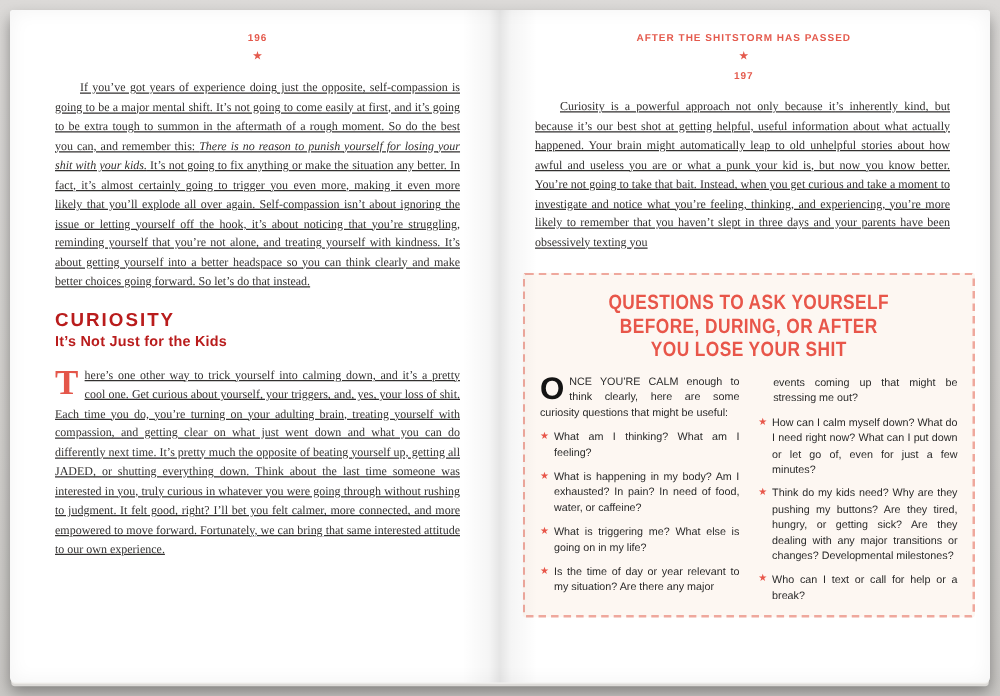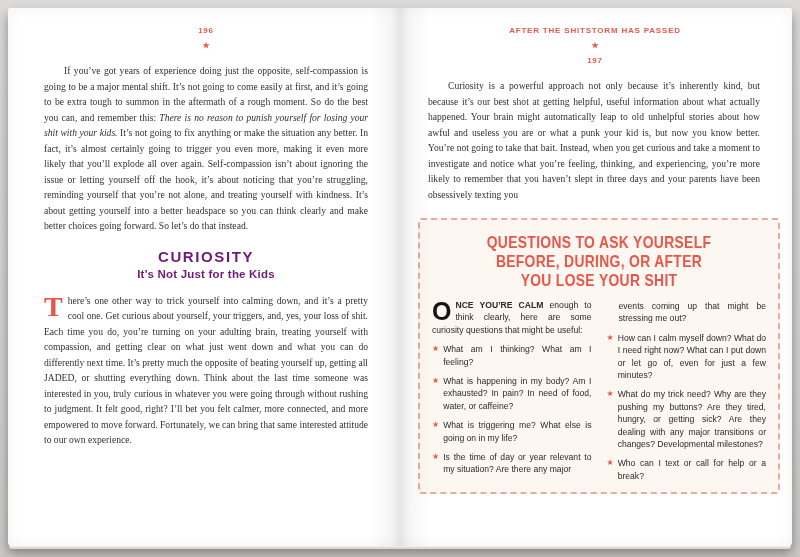--- a/index.html
+++ b/index.html
@@ -36,26 +36,26 @@
     color:#e45a4d;
     display:flex; align-items:center; gap:6px;
     white-space:nowrap;
     flex-direction:column;
   }
   .running-head-right { justify-content:flex-end;text-align:right; }
   .rh-star { font-size:8px; letter-spacing:0; transform:translateY(-0.5px); }
 
   .body-text {
     font-size:9.6px; line-height:15.5px; color:#333130;
-    text-align:justify; margin-top:13px;
+    text-align:justify; margin-top:13px;text-decoration:underline;
   }
   .indent { text-indent:20px; }
   .page-right .body-text { margin-right:8px; margin-left:6px; }
 
-  .section-head { text-align:center; color:#701a75; margin-top:14px; }
+  .section-head { color:#b91c1c; margin-top:14px; }
   .section-title {
     font-family:"Liberation Sans", sans-serif; font-weight:bold;
     font-size:15px; letter-spacing:1.6px;
   }
   .section-sub {
     font-family:Liberation Sans, sans-serif; font-weight:bold;
     font-size:11.5px; margin-top:3px; letter-spacing:0.2px;
   }
 
   .dropcap-t {
@@ -83,21 +83,21 @@
     font-family:"Liberation Sans", sans-serif;
     font-size:8.6px; line-height:12.4px; color:#2a2a2a;
     text-align:justify;
   }
   .qcol { flex:1; min-width:0; }
   .dropcap-o {
     float:left; color:#141414;
     font-family:"Liberation Sans", sans-serif; font-weight:bold;
     font-size:25px; line-height:22px; padding:1px 4px 0 0;
   }
-  .qintro b { font-weight:bold; }
+  .qintro b { font-weight:normal; }
   .qcont { padding-left:12px; margin-top:1px; }
   .qitem { display:flex; gap:4px; margin-top:7px; }
   .qstar { flex:0 0 auto; color:#e8564a; font-size:8px; line-height:12.4px; }
   .qtext { flex:1 1 auto; text-align:justify; }
 </style>
 </head>
 <body>
 
 <div class="spread">
 
@@ -157,21 +157,21 @@
         </div>
         <div class="qcol">
           <div class="qcont">events coming up that might be stressing me out?</div>
           <div>
               <div class="qitem">
                 <span class="qstar">★</span>
                 <span class="qtext">How can I calm myself down? What do I need right now? What can I put down or let go of, even for just a few minutes?</span>
               </div>
               <div class="qitem">
                 <span class="qstar">★</span>
-                <span class="qtext">What do my trick need? Why are they pushing my buttons? Are they tired, hungry, or getting sick? Are they dealing with any major transitions or changes? Developmental milestones?</span>
+                <span class="qtext">Think do my kids need? Why are they pushing my buttons? Are they tired, hungry, or getting sick? Are they dealing with any major transitions or changes? Developmental milestones?</span>
               </div>
               <div class="qitem">
                 <span class="qstar">★</span>
                 <span class="qtext">Who can I text or call for help or a break?</span>
               </div>
             </div>
         </div>
       </div>
     </div>
   </div>

